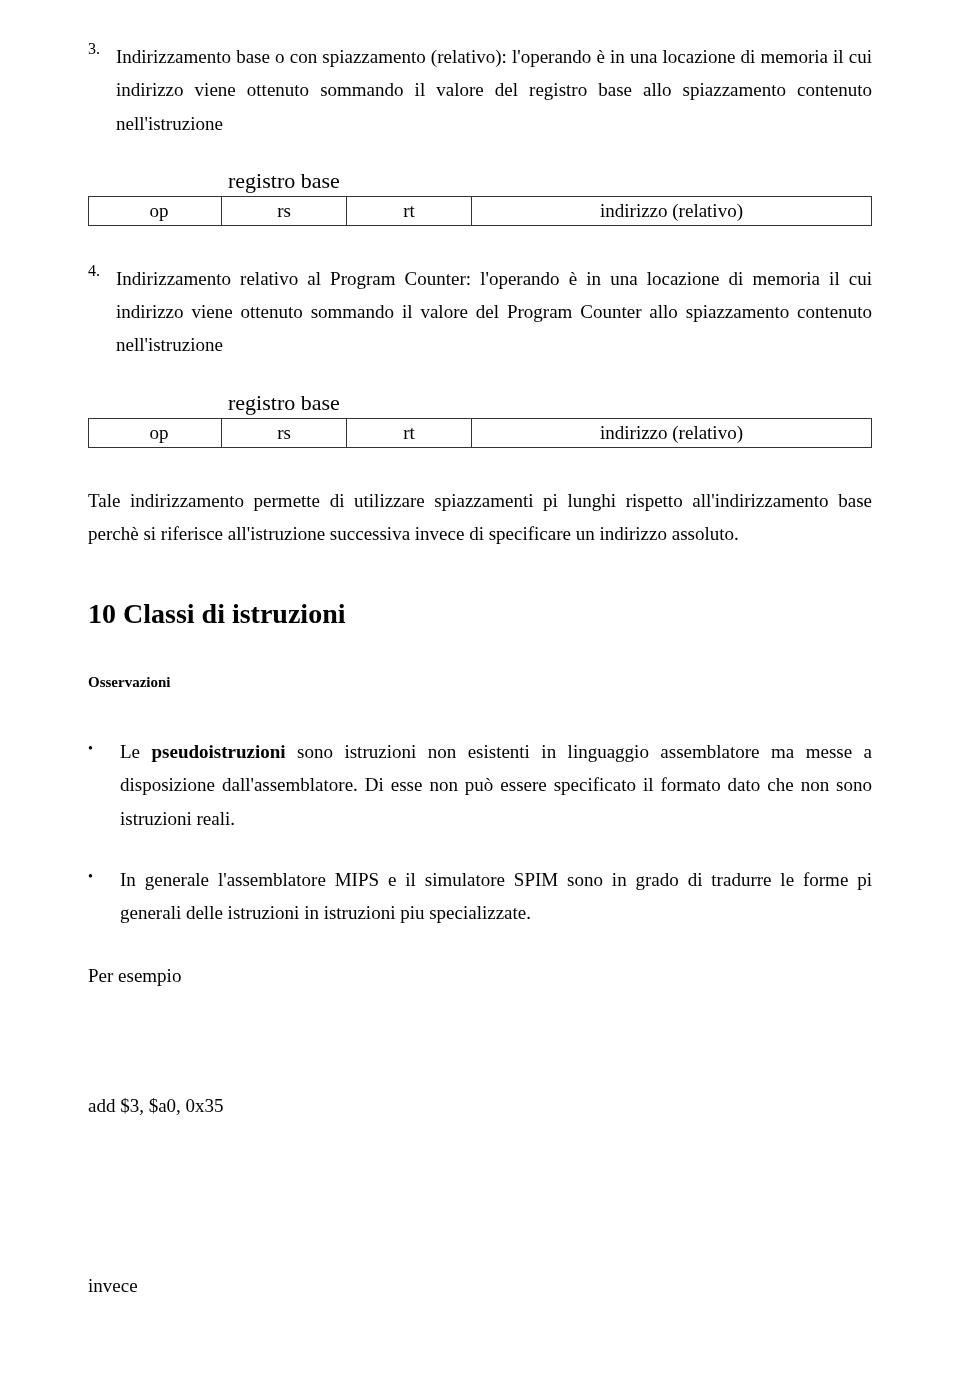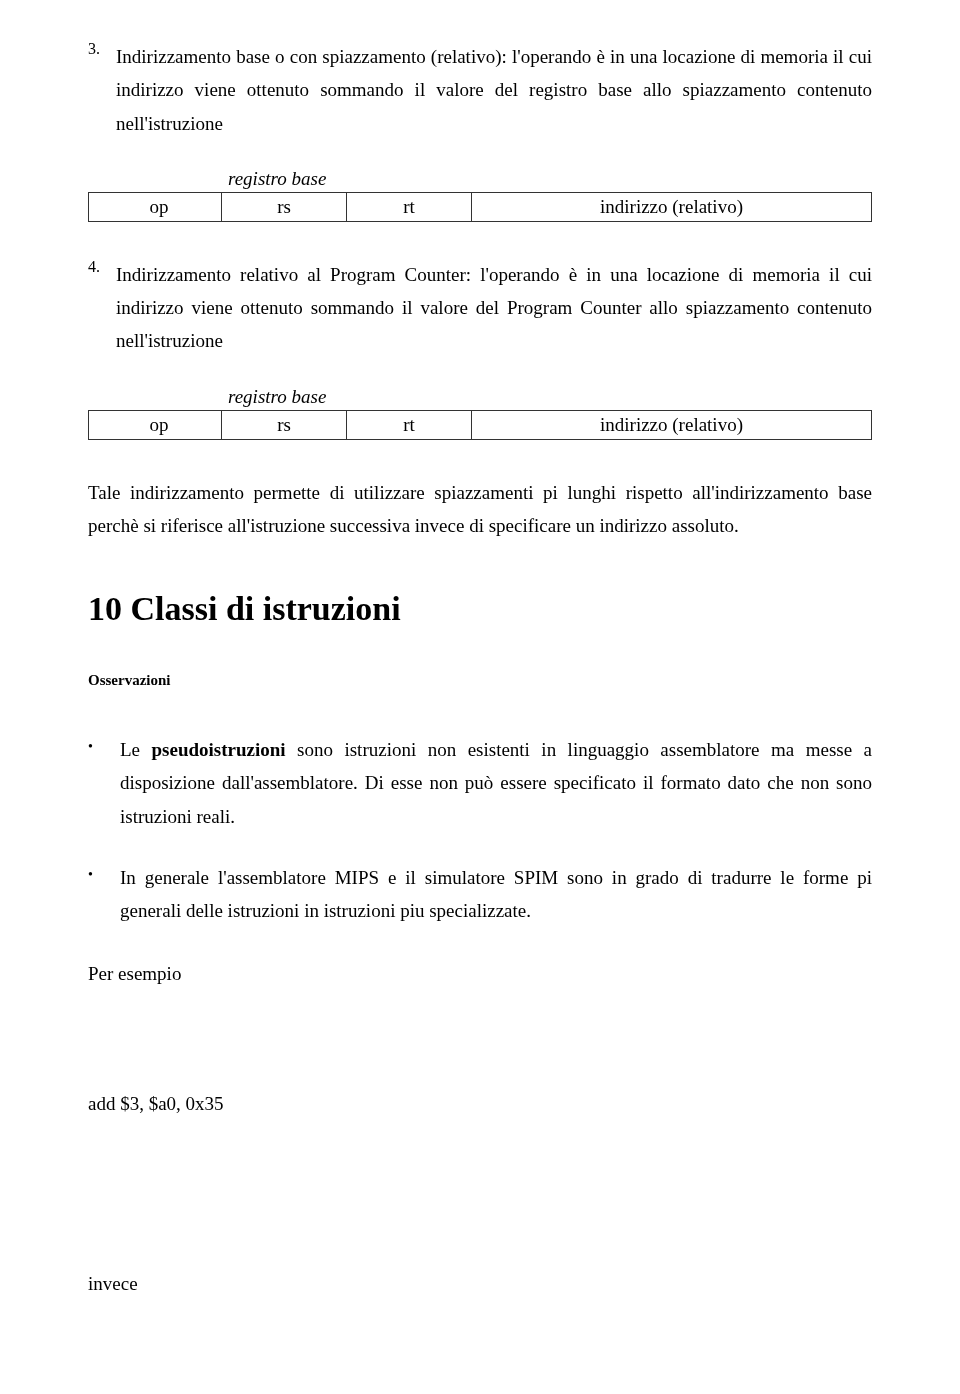--- a/index.html
+++ b/index.html
@@ -27,40 +27,39 @@
     flex: 0 0 auto;
     width: 28px;
   }
   .list-body {
     flex: 1 1 auto;
   }
   .inst-table-wrap {
     margin: 28px 0 36px 0;
   }
   .registro-label {
-    font-size: 19px;
+    font-size: 22px;
     margin: 0 0 2px 140px;
-    font-style: italic;
   }
   .inst-table {
     border-collapse: collapse;
     width: 100%;
   }
   .inst-table td {
     border: 1px solid #333;
     padding: 3px 12px;
     font-size: 19px;
     text-align: center;
   }
   .inst-table td.op { width: 100px; padding-left: 20px; }
   .inst-table td.rs { width: 100px; }
   .inst-table td.rt { width: 100px; }
   .inst-table td.addr { text-align: center; }
   .h2 {
-    font-size: 34px;
+    font-size: 28px;
     font-weight: bold;
     margin: 48px 0 44px 0;
   }
   .h3 {
     font-size: 15px;
     font-weight: bold;
     margin: 44px 0 44px 0;
   }
   .bullet-list {
     margin: 0 0 30px 0;

